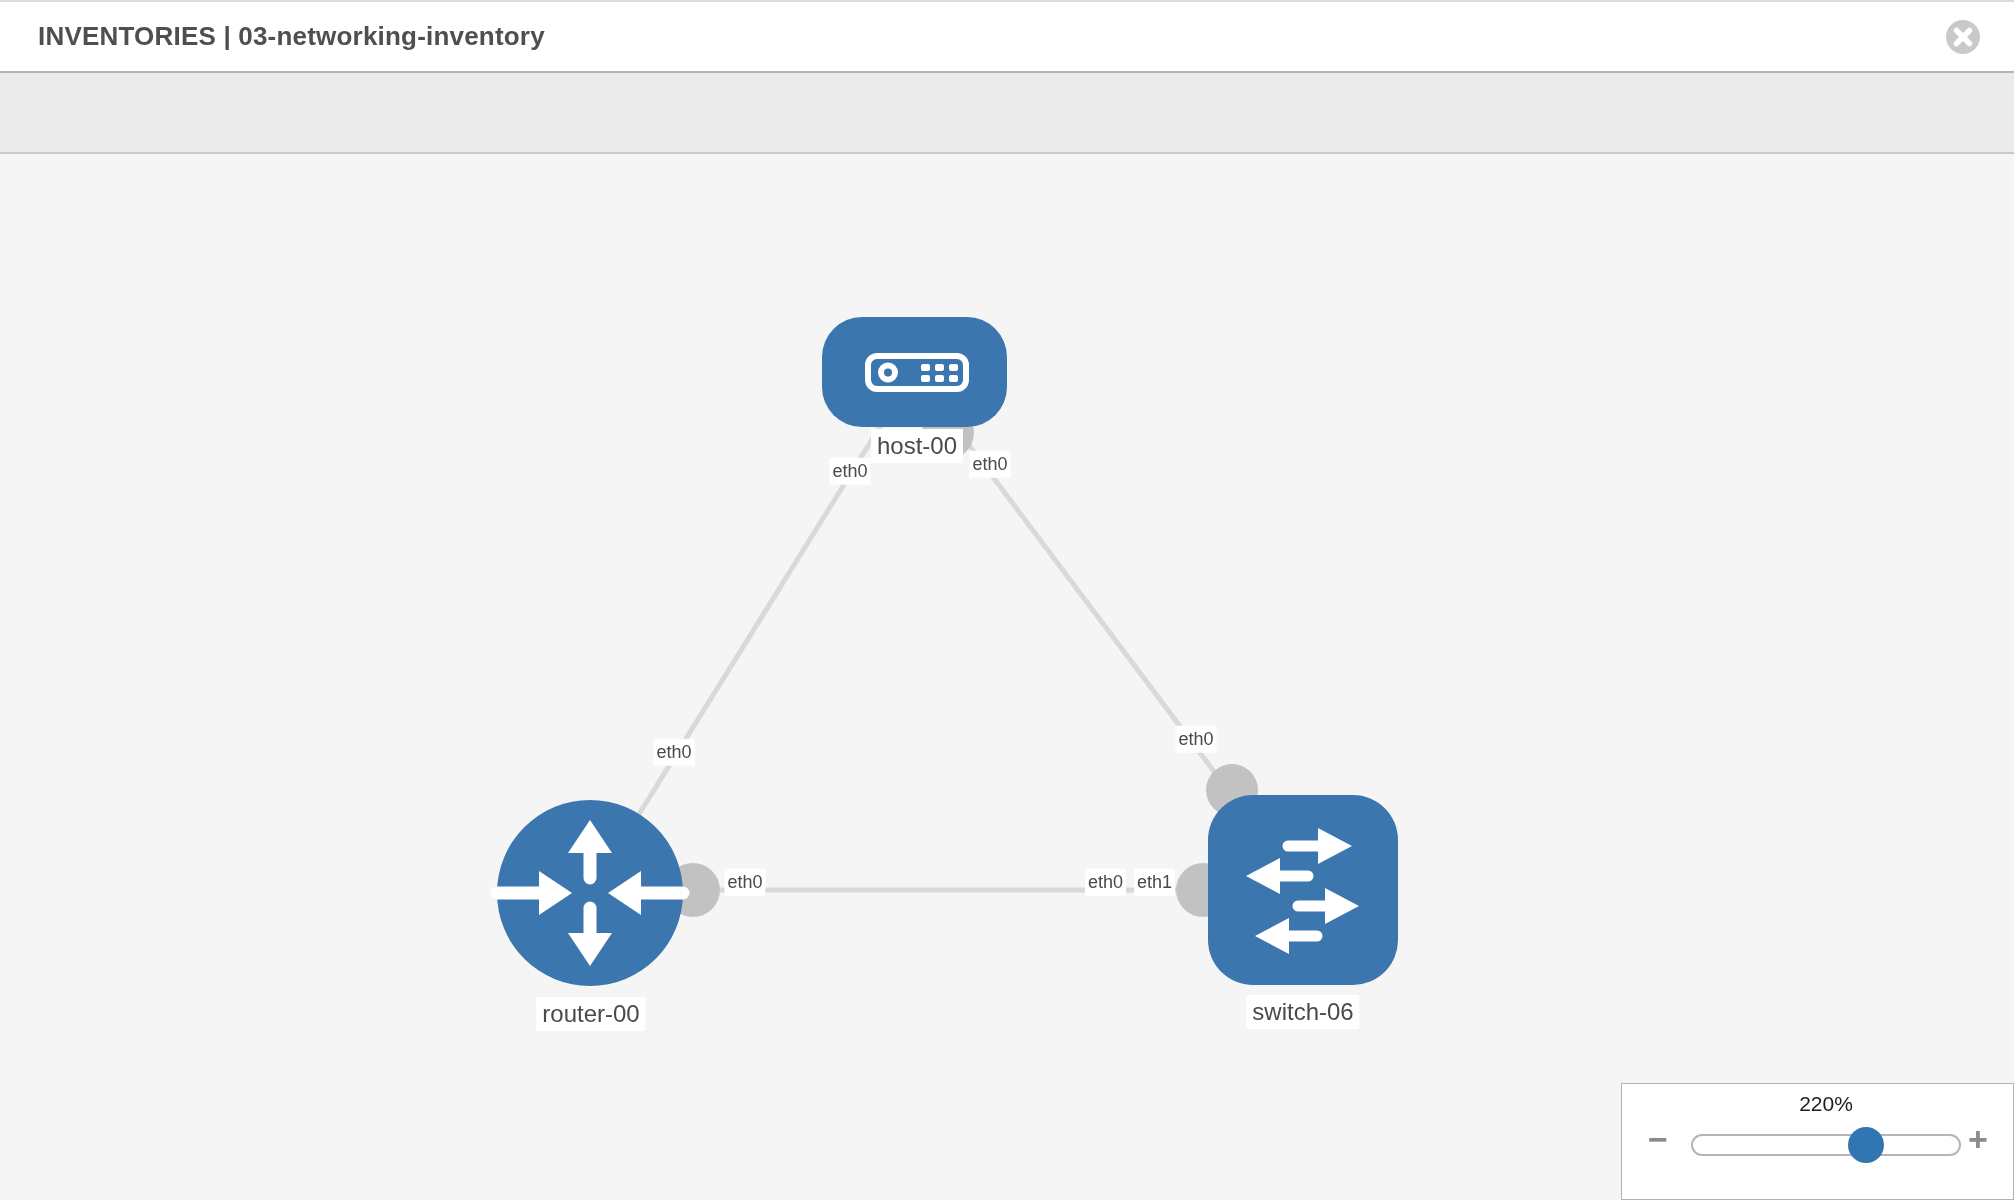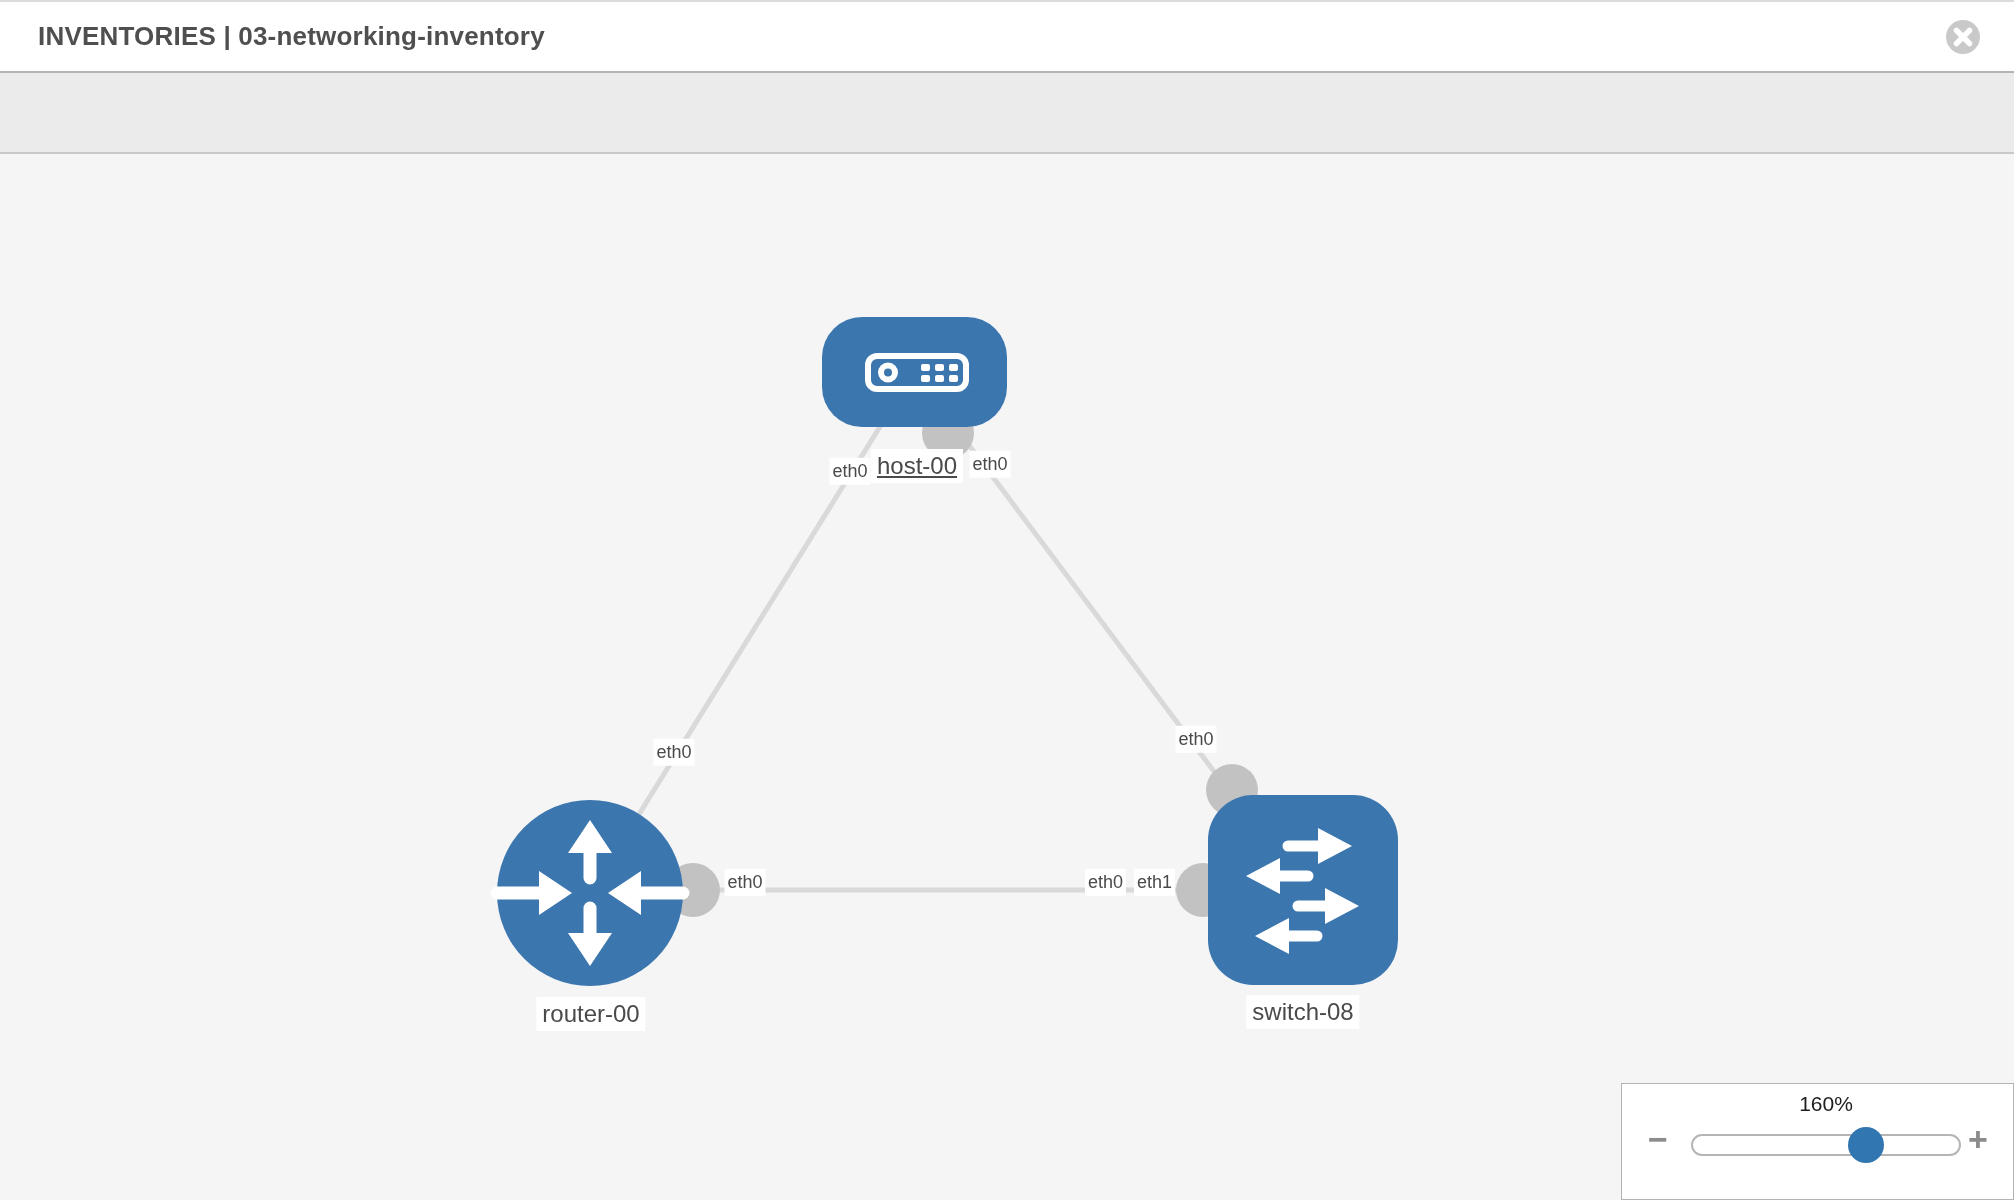--- a/index.html
+++ b/index.html
@@ -142,29 +142,29 @@
         <path d="M1308,876 L1278,876" stroke-width="11" stroke-linecap="round"></path>
         <polygon points="1280,858 1280,894 1246,876" stroke="none"></polygon>
         <path d="M1298,906 L1327,906" stroke-width="11" stroke-linecap="round"></path>
         <polygon points="1325,888 1325,924 1359,906" stroke="none"></polygon>
         <path d="M1317,936 L1287,936" stroke-width="11" stroke-linecap="round"></path>
         <polygon points="1289,918 1289,954 1255,936" stroke="none"></polygon>
       </g>
     </g>
   </svg>
 
-  <div class="chip node-label" style="left:917px; top:466px;text-decoration:underline;">host-00</div>
+  <div class="chip node-label" style="left:917px; top:446px;">host-00</div>
   <div class="chip" style="left:850px; top:471px;">eth0</div>
   <div class="chip" style="left:990px; top:464px;">eth0</div>
 
   <div class="chip" style="left:674px; top:752px;">eth0</div>
   <div class="chip" style="left:1196px; top:739px;">eth0</div>
 
   <div class="chip node-label" style="left:591px; top:1014px;text-align:right;">router-00</div>
-  <div class="chip node-label" style="left:1303px; top:1012px;">switch-08</div>
+  <div class="chip node-label" style="left:1303px; top:1012px;">switch-06</div>
 
   <div class="chip" style="left:745px; top:882px;">eth0</div>
   <div class="chip edge-left" style="left:1085px; top:882px; z-index:2;">eth0</div>
   <div class="chip edge-left" style="left:1102px; top:882px; z-index:3;margin-left:32px;">eth1</div>
 
   <div class="header">
     <span class="title">INVENTORIES | 03-networking-inventory</span>
     <button class="close-btn">
       <svg width="38" height="38" viewBox="0 0 38 38">
         <circle cx="19" cy="19" r="17" fill="#c9c9c9"></circle>
@@ -197,21 +197,21 @@
       </g>
     </svg>
   </button>
 
   <div class="dropdown dd-search">
     <span class="dd-label">SEARCH</span>
     <span class="caret"></span>
   </div>
 
   <div class="zoom-panel">
-    <div class="zoom-level">160%</div>
+    <div class="zoom-level">220%</div>
     <button class="zoom-minus">−</button>
     <div class="zoom-track">
       <div class="zoom-thumb" style="background: rgb(50, 118, 177);"></div>
     </div>
     <button class="zoom-plus">+</button>
   </div>
 
 </div>
 
 </body></html>

